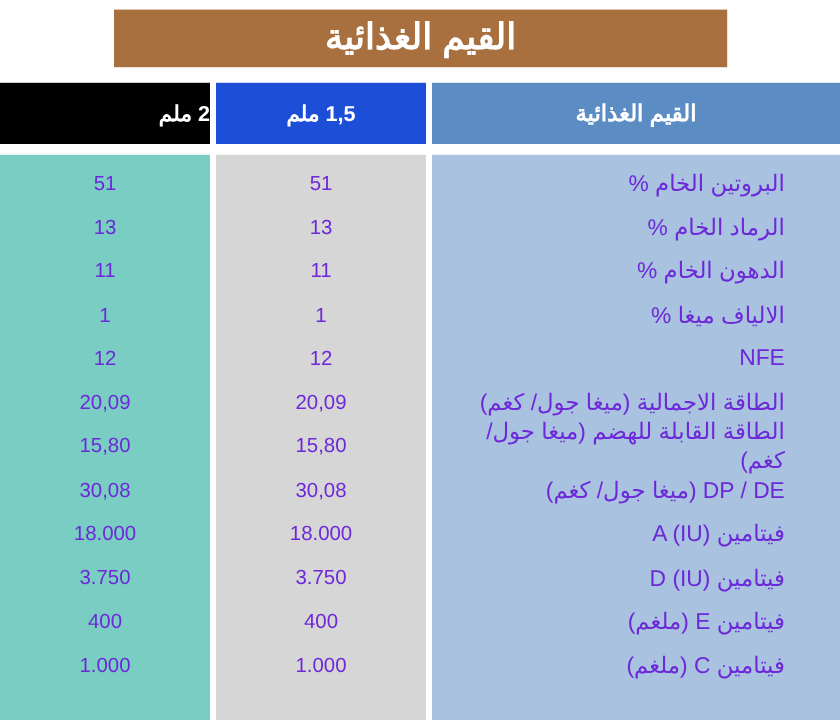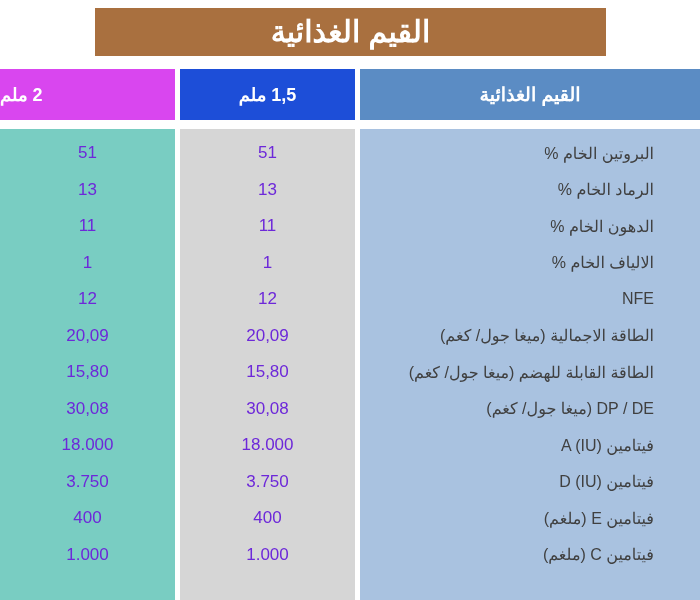--- a/index.html
+++ b/index.html
@@ -73,22 +73,22 @@
   .head-label .head-text {
     color: #ffffff;
     font-size: 19px;
     font-weight: bold;
   }
   .head-v1 {
     background: #1d4ed8;
     justify-content: center;
   }
   .head-v2 {
-    background: #d946ef;
-    justify-content: flex-end;
+    background: #000000;
+    justify-content: flex-start;
   }
   .head-v1 .head-text, .head-v2 .head-text {
     color: #ffffff;
     font-size: 18px;
     font-weight: bold;
   }
 
   .head-gap {
     height: 9px;
     background: #ffffff;
@@ -111,22 +111,22 @@
     flex: 1 1 auto;
     padding-top: 6px;
     box-sizing: border-box;
   }
 
   .cell {
     height: 36.5px;
     display: flex;
     align-items: center;
     box-sizing: border-box;
-    font-size: 16px;
-    color: #404040;
+    font-size: 19px;
+    color: #6d28d9;
   }
   .cell-label {
     justify-content: flex-start;
     padding-right: 46px;
     padding-left: 10px;
     direction: rtl;
     text-align: right;
   }
   .cell-val {
     justify-content: center;
@@ -154,21 +154,21 @@
         <div class="cell cell-label">
             <span>البروتين الخام %</span>
           </div>
         <div class="cell cell-label">
             <span>الرماد الخام %</span>
           </div>
         <div class="cell cell-label">
             <span>الدهون الخام %</span>
           </div>
         <div class="cell cell-label">
-            <span>الالياف الخام %</span>
+            <span>الالياف ميغا %</span>
           </div>
         <div class="cell cell-label">
             <span>NFE</span>
           </div>
         <div class="cell cell-label">
             <span>الطاقة الاجمالية (ميغا جول/ كغم)</span>
           </div>
         <div class="cell cell-label">
             <span>الطاقة القابلة للهضم (ميغا جول/ كغم)</span>
           </div>

